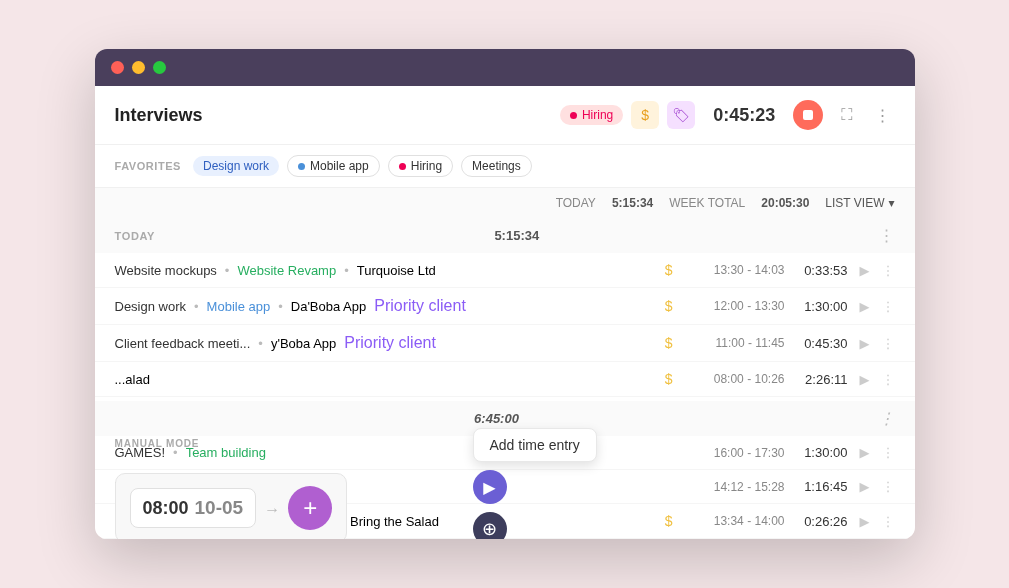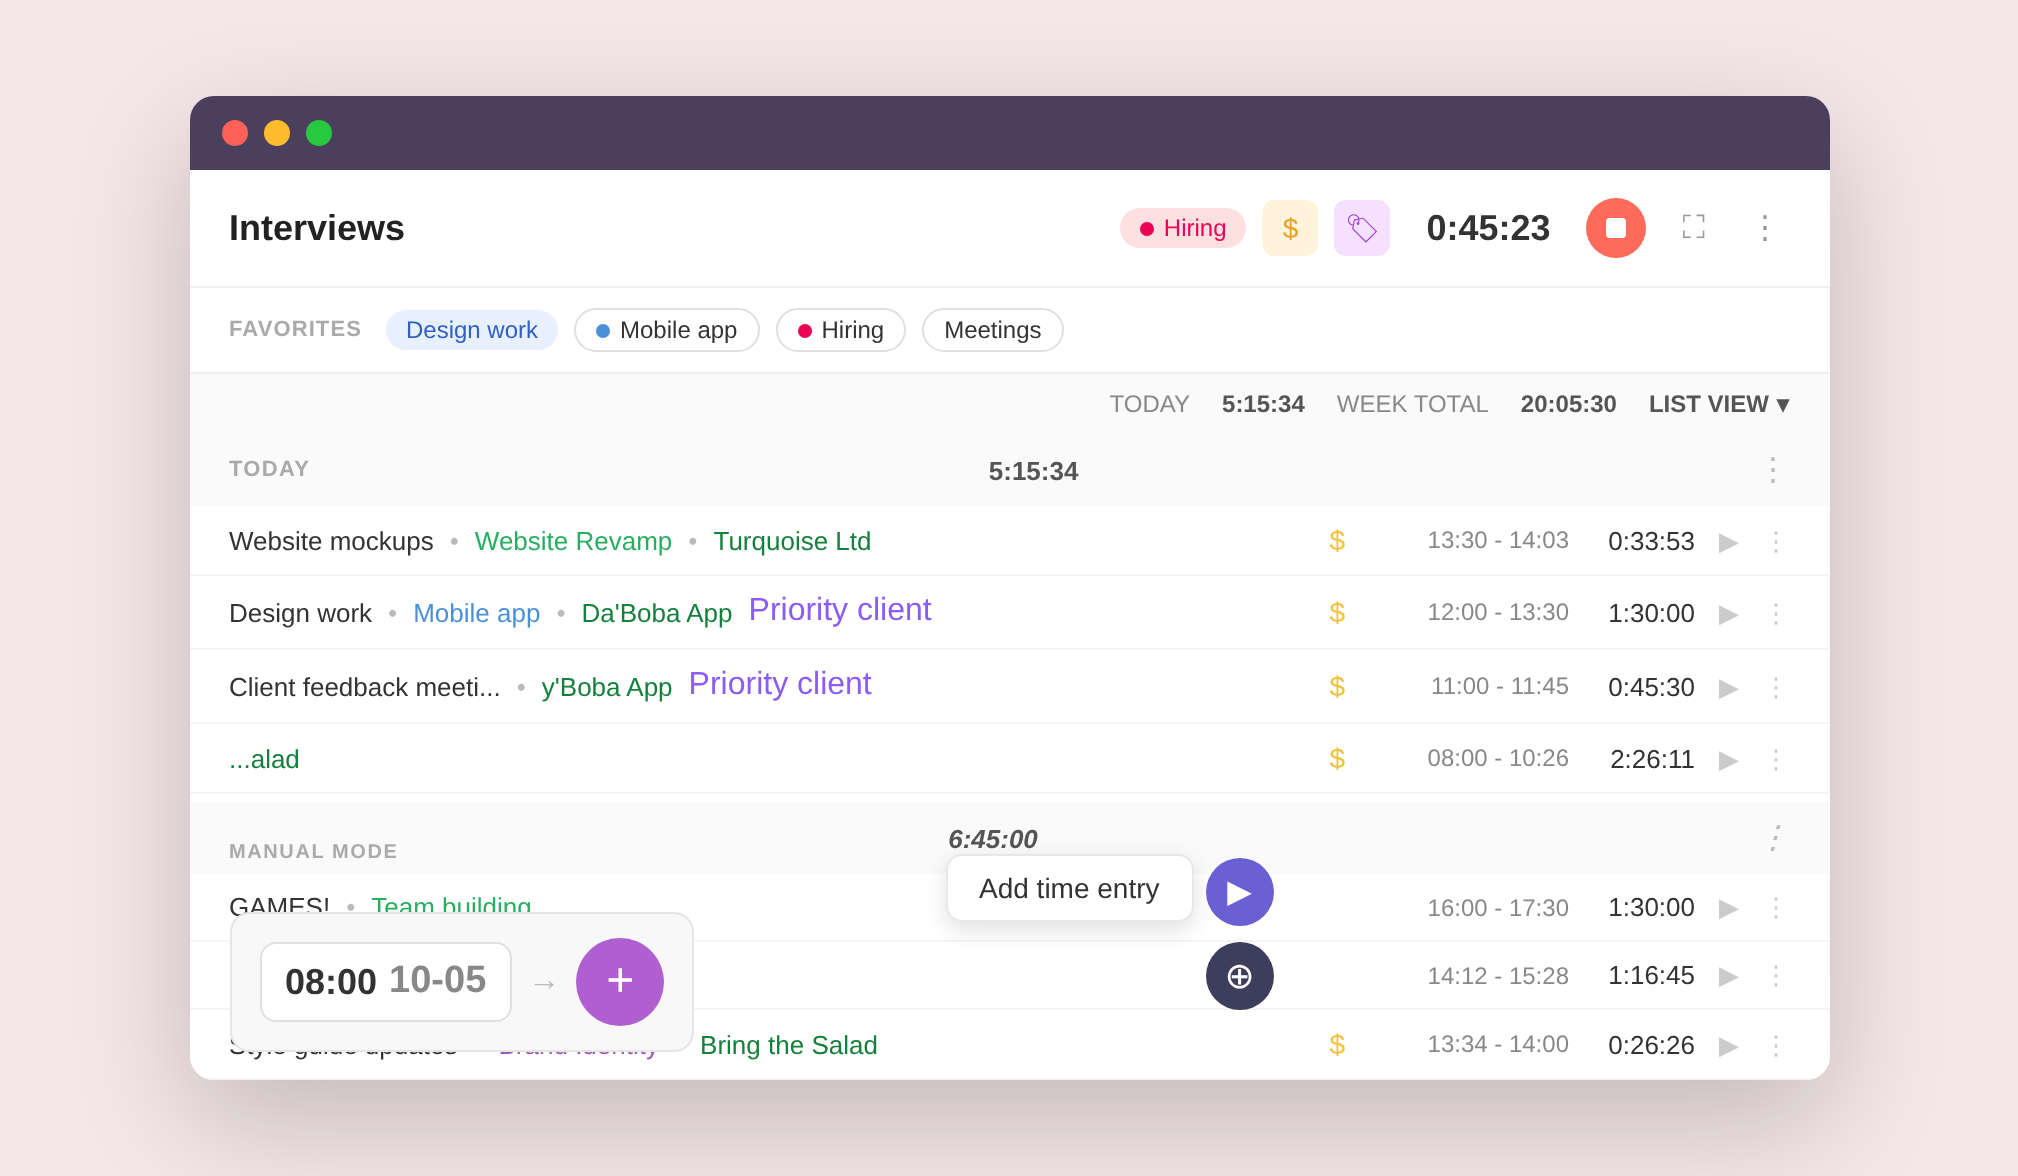--- a/index.html
+++ b/index.html
@@ -154,21 +154,21 @@
       font-size: 12px;
       color: #888;
     }
     .summary-bar .val {
       font-weight: 600;
       color: #555;
     }
     .list-view-btn {
       font-size: 12px;
       color: #555;
-      font-weight: 700;
+      font-weight: 400;
       display: flex; align-items: flex-start; gap: 4px;
       cursor: pointer;
     }
     .section-header {
       display: flex;
       align-items: center;
       justify-content: space-between;
       padding: 8px 20px;
       background: #fafafa;
     }
@@ -203,21 +203,21 @@
       align-items: center;
       gap: 6px;
       min-width: 200px;
     }
     .row-project {
       color: #27ae60;
       font-weight: 500;
     }
     .row-project-blue { color: #4a90d9; font-weight: 500; }
     .row-client {
-      color: #15803d;
+      color: #000000;
     }
     .row-priority {
       font-size: 16px;
       color: #8b5cf6;
       margin-left: auto;
     }
     .row-spacer { flex: 1; }
     .row-dollar {
       color: #f0c040;
       font-size: 14px;
@@ -464,33 +464,33 @@
           <span class="row-client">Bring the Salad</span>
         </div>
         <span class="row-spacer"></span>
         <span class="row-dollar">$</span>
         <span class="row-time-range">13:34 - 14:00</span>
         <span class="row-duration">0:26:26</span>
         <span class="row-play">▶</span>
         <span class="row-more">⋮</span>
       </div>
 
-      <div style="position:absolute; left:0; top:204px; background:transparent; z-index:10; padding: 0 0 12px 20px;">
+      <div style="position:absolute; left:0; top:220px; background:transparent; z-index:10; padding: 0 0 12px 20px;">
         <div class="manual-label">MANUAL MODE</div>
         <div class="manual-inputs">
           <div class="manual-time-box">
             <span>08:00</span>
             <span class="manual-date">10-05</span>
           </div>
           <span class="arrow-icon">→</span>
           <div class="add-btn">+</div>
         </div>
       </div>
 
-      <div style="position:absolute; left:378px; top:210px; z-index:20; display:flex; flex-direction:row; align-items:flex-start; gap:6px;">
+      <div style="position:absolute; left:378px; top:210px; z-index:20; display:flex; flex-direction:column; align-items:flex-start; gap:6px;">
         <div style="background:white; border:1px solid #e8e8e8; border-radius:8px; padding:8px 16px; box-shadow:0 4px 12px rgba(0,0,0,0.12); font-size:14px; font-weight:500; color:#333;">
           <span>Add time entry</span>
         </div>
         <div style="display:flex; flex-direction:column; gap:8px; margin-top:2px;">
           <div style="width:34px;height:34px;border-radius:50%;background:#6b5fd4;display:flex;align-items:center;justify-content:center;color:white;font-size:16px;cursor:pointer;">▶</div>
           <div style="width:34px;height:34px;border-radius:50%;background:#3d3d5c;display:flex;align-items:center;justify-content:center;color:white;font-size:18px;cursor:pointer;">⊕</div>
         </div>
       </div>
 
     </div>

